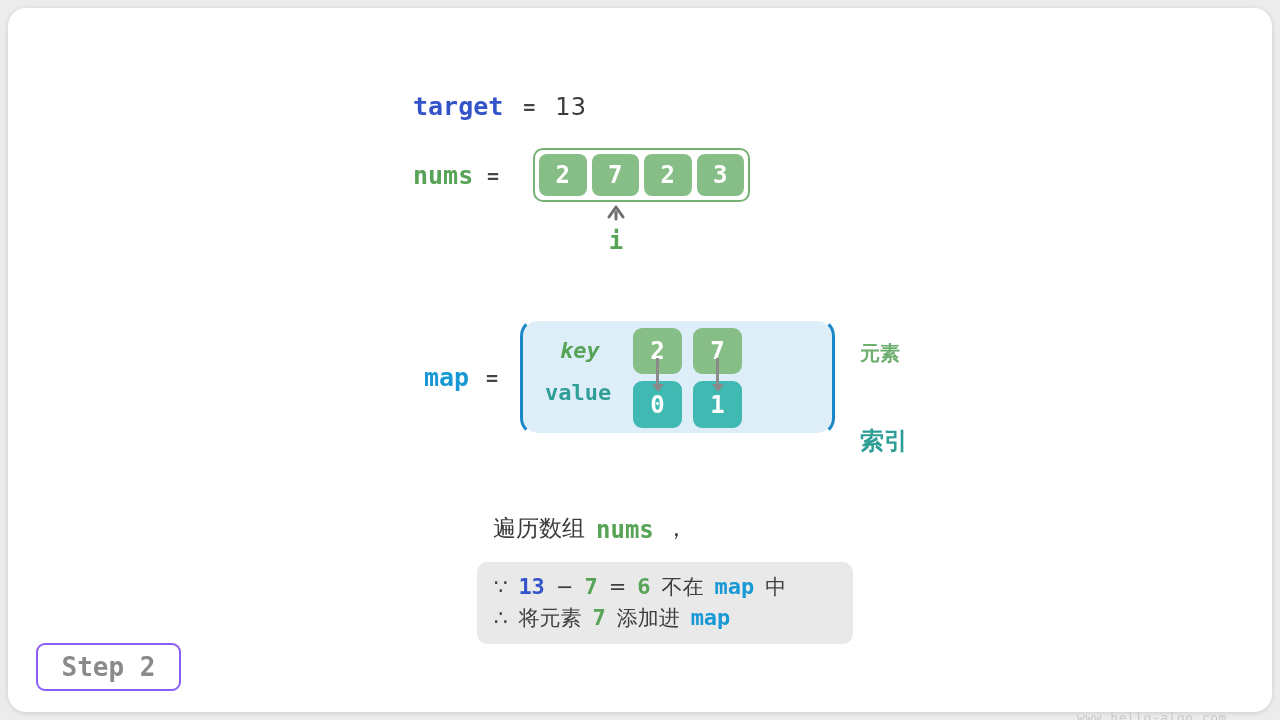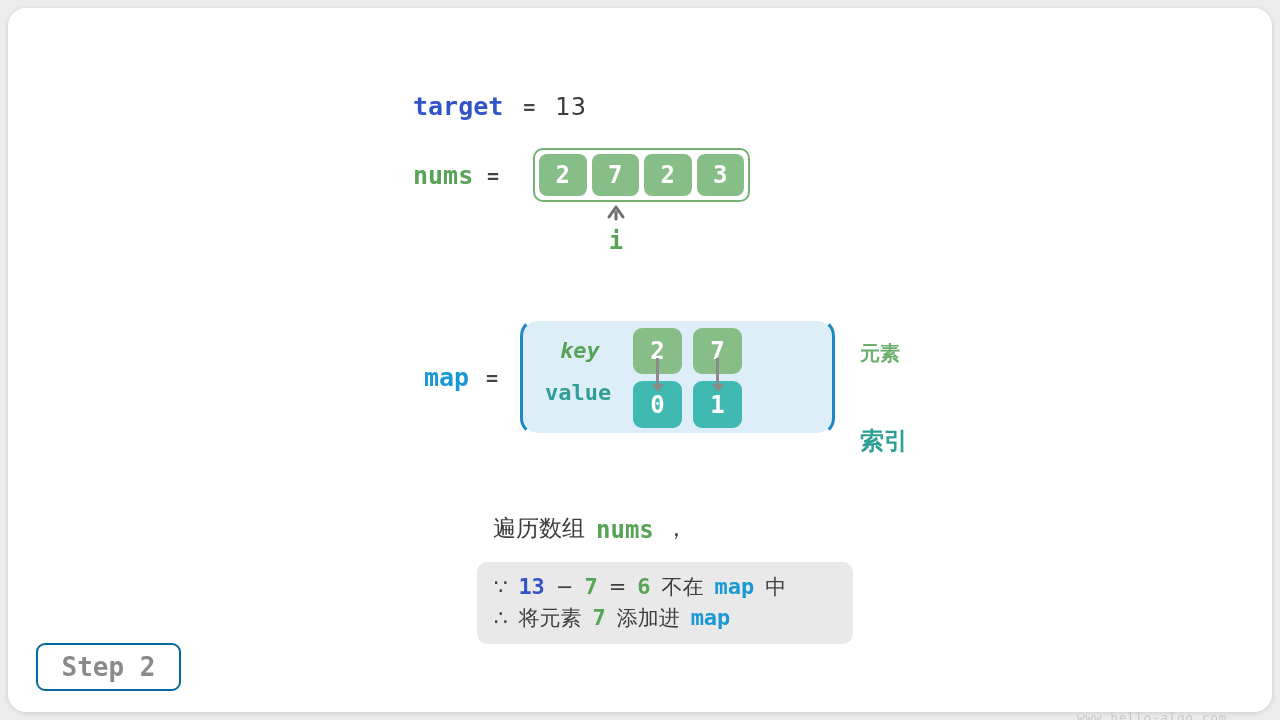--- a/index.html
+++ b/index.html
@@ -81,21 +81,21 @@
   .note-line { display:flex; align-items:center; gap:11px; height:31px; }
   .seg { white-space:nowrap; }
   .seg-plain { color:#3f3f3f; font-size:21px; }
   .seg-indigo { color:#3353c9; font-size:22px; font-family:"DejaVu Sans Mono",monospace; font-weight:bold; }
   .seg-green { color:#57a457; font-size:22px; font-family:"DejaVu Sans Mono",monospace; font-weight:bold; }
   .seg-cyan { color:#1899d6; font-size:22px; font-family:"DejaVu Sans Mono",monospace; font-weight:bold; }
 
   
   #step-badge {
     left:36px; top:643px; width:145px; height:48px; box-sizing:border-box;
-    background:#fff; border:2px solid #0369a1; border-radius:9px;
+    background:#fff; border:2px solid #8b5cf6; border-radius:9px;
     display:flex; align-items:center; justify-content:center;
     color:#8a8a8a; font-size:26px;
   }
 
   
   #watermark {
     left:1077px; top:710px; color:#c9c9c9; font-size:13px;
     font-family:"DejaVu Sans Mono",monospace; letter-spacing:0.5px;
   }
 </style>

